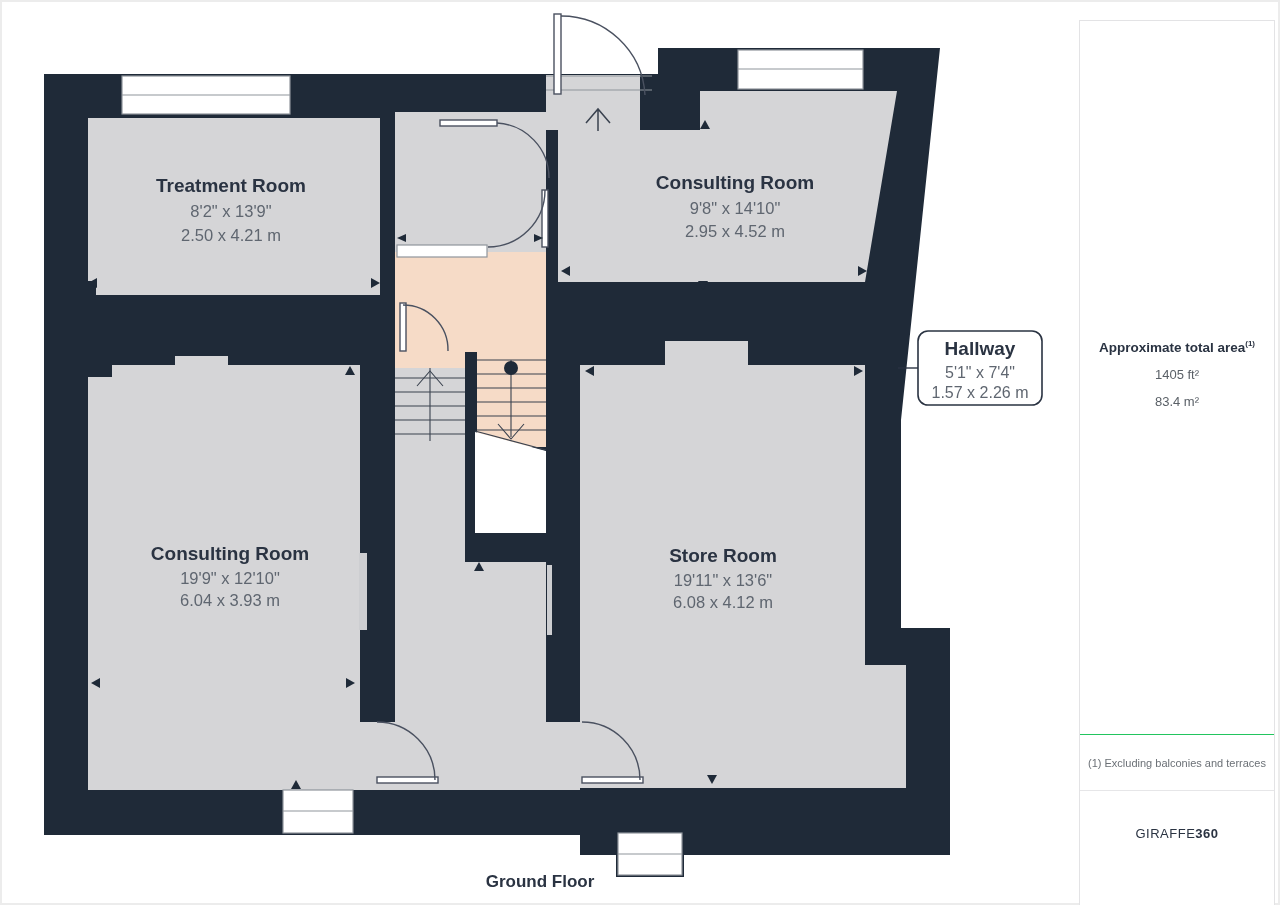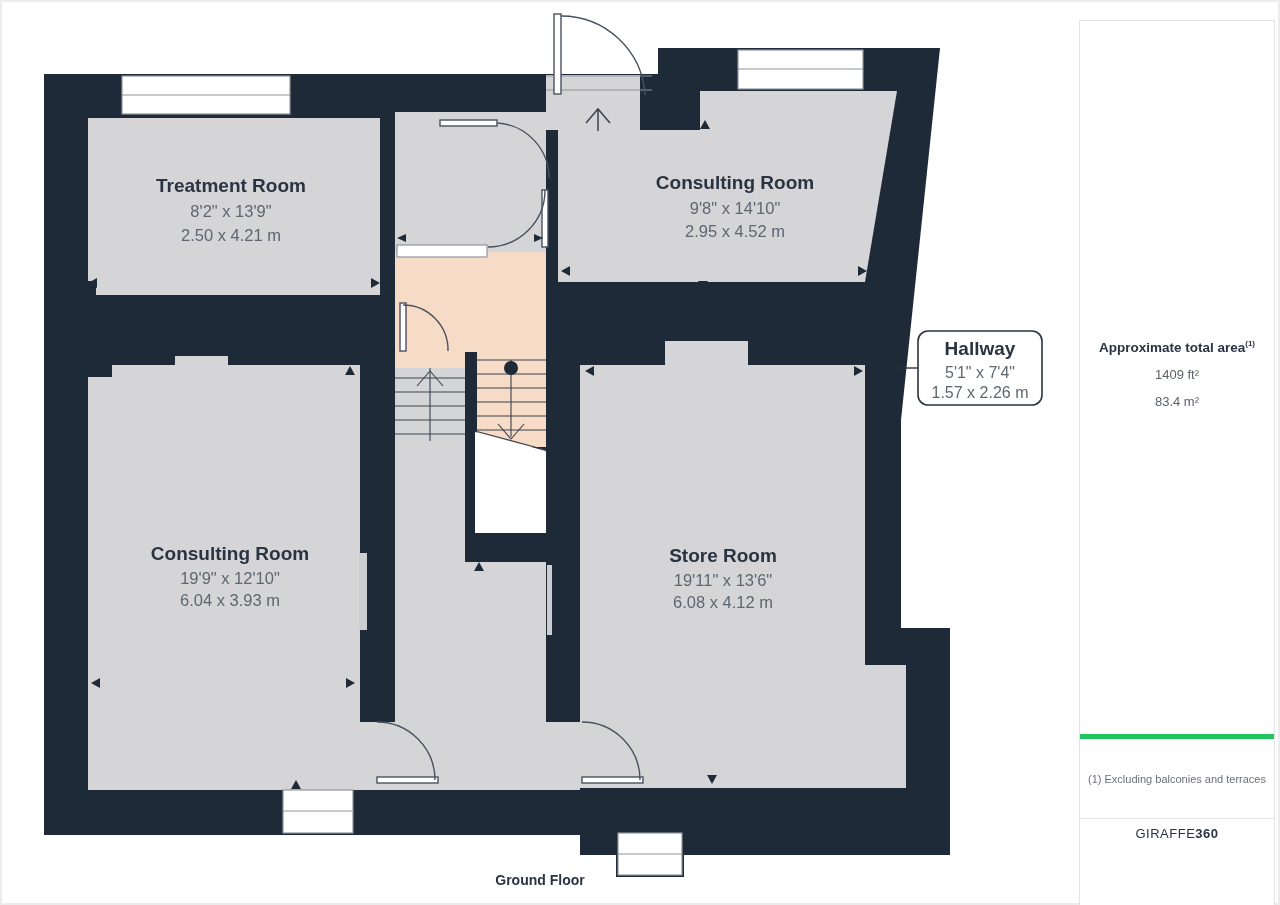--- a/index.html
+++ b/index.html
@@ -10,36 +10,36 @@
     overflow:hidden;
   }
   svg text { font-family:"Liberation Sans", sans-serif; }
   .room-name { font-size:19px; font-weight:bold; fill:#2a3342; text-anchor:middle; }
   .room-dim  { font-size:16.5px; fill:#5f6670; text-anchor:middle; }
   .callout-name { font-size:19px; font-weight:bold; fill:#2a3342; text-anchor:middle; }
   .callout-dim  { font-size:16px; fill:#5f6670; text-anchor:middle; }
 
   .ground-floor {
     position:absolute; left:0; top:872px; width:1080px;
-    text-align:center; font-size:14px; font-weight:bold; color:#2a3342;
+    text-align:center; font-size:17px; font-weight:bold; color:#2a3342;
   }
 
   .sidebar {
     position:absolute; left:1079px; top:20px; width:196px; height:890px;
     background:#fff; border:1px solid #e3e3e5; box-sizing:border-box;
   }
   .area-block { position:absolute; top:318px; left:0; right:0; text-align:center; }
   .area-title { font-size:13.5px; font-weight:bold; color:#2a3342; }
   .area-title sup { font-size:8px; }
   .area-val { font-size:13px; color:#5a6067; margin-top:12px; }
   .footnote-section {
     position:absolute; top:713px; left:0; right:0; height:47px;
-    border-top:5px solid #22c55e; border-bottom:1px solid #e6e6e8;
+    border-top:1px solid #22c55e; border-bottom:1px solid #e6e6e8;
     display:flex; align-items:center; justify-content:center;
-    font-size:11px; color:#6b7076; text-align:left; padding:16px 8px;
+    font-size:11px; color:#6b7076; text-align:left; padding:4px 8px;
   }
   .disclaimer-section {
     position:absolute; top:760px; left:0; right:0; bottom:0;
     padding:26px 16px 0; text-align:center;
     font-size:11px; color:#6b7076; line-height:1.55;
   }
   .brand { margin-top:17px; font-size:13px; color:#2a3342; letter-spacing:0.5px; }
   .brand b { font-weight:bold; }
 </style>
 </head>
@@ -179,21 +179,21 @@
   </svg>
 
   <div class="ground-floor">Ground Floor</div>
 
   
   <div class="sidebar">
     <div class="area-block">
       <div class="area-title">
         <span>Approximate total area</span><sup>(1)</sup>
       </div>
-      <div class="area-val">1409 ft²</div>
+      <div class="area-val">1405 ft²</div>
       <div class="area-val">83.4 m²</div>
     </div>
 
     <div class="footnote-section">(1) Excluding balconies and terraces</div>
 
     <div class="disclaimer-section">
       <div class="brand">
         <span>GIRAFFE</span><b>360</b>
       </div>
     </div>

